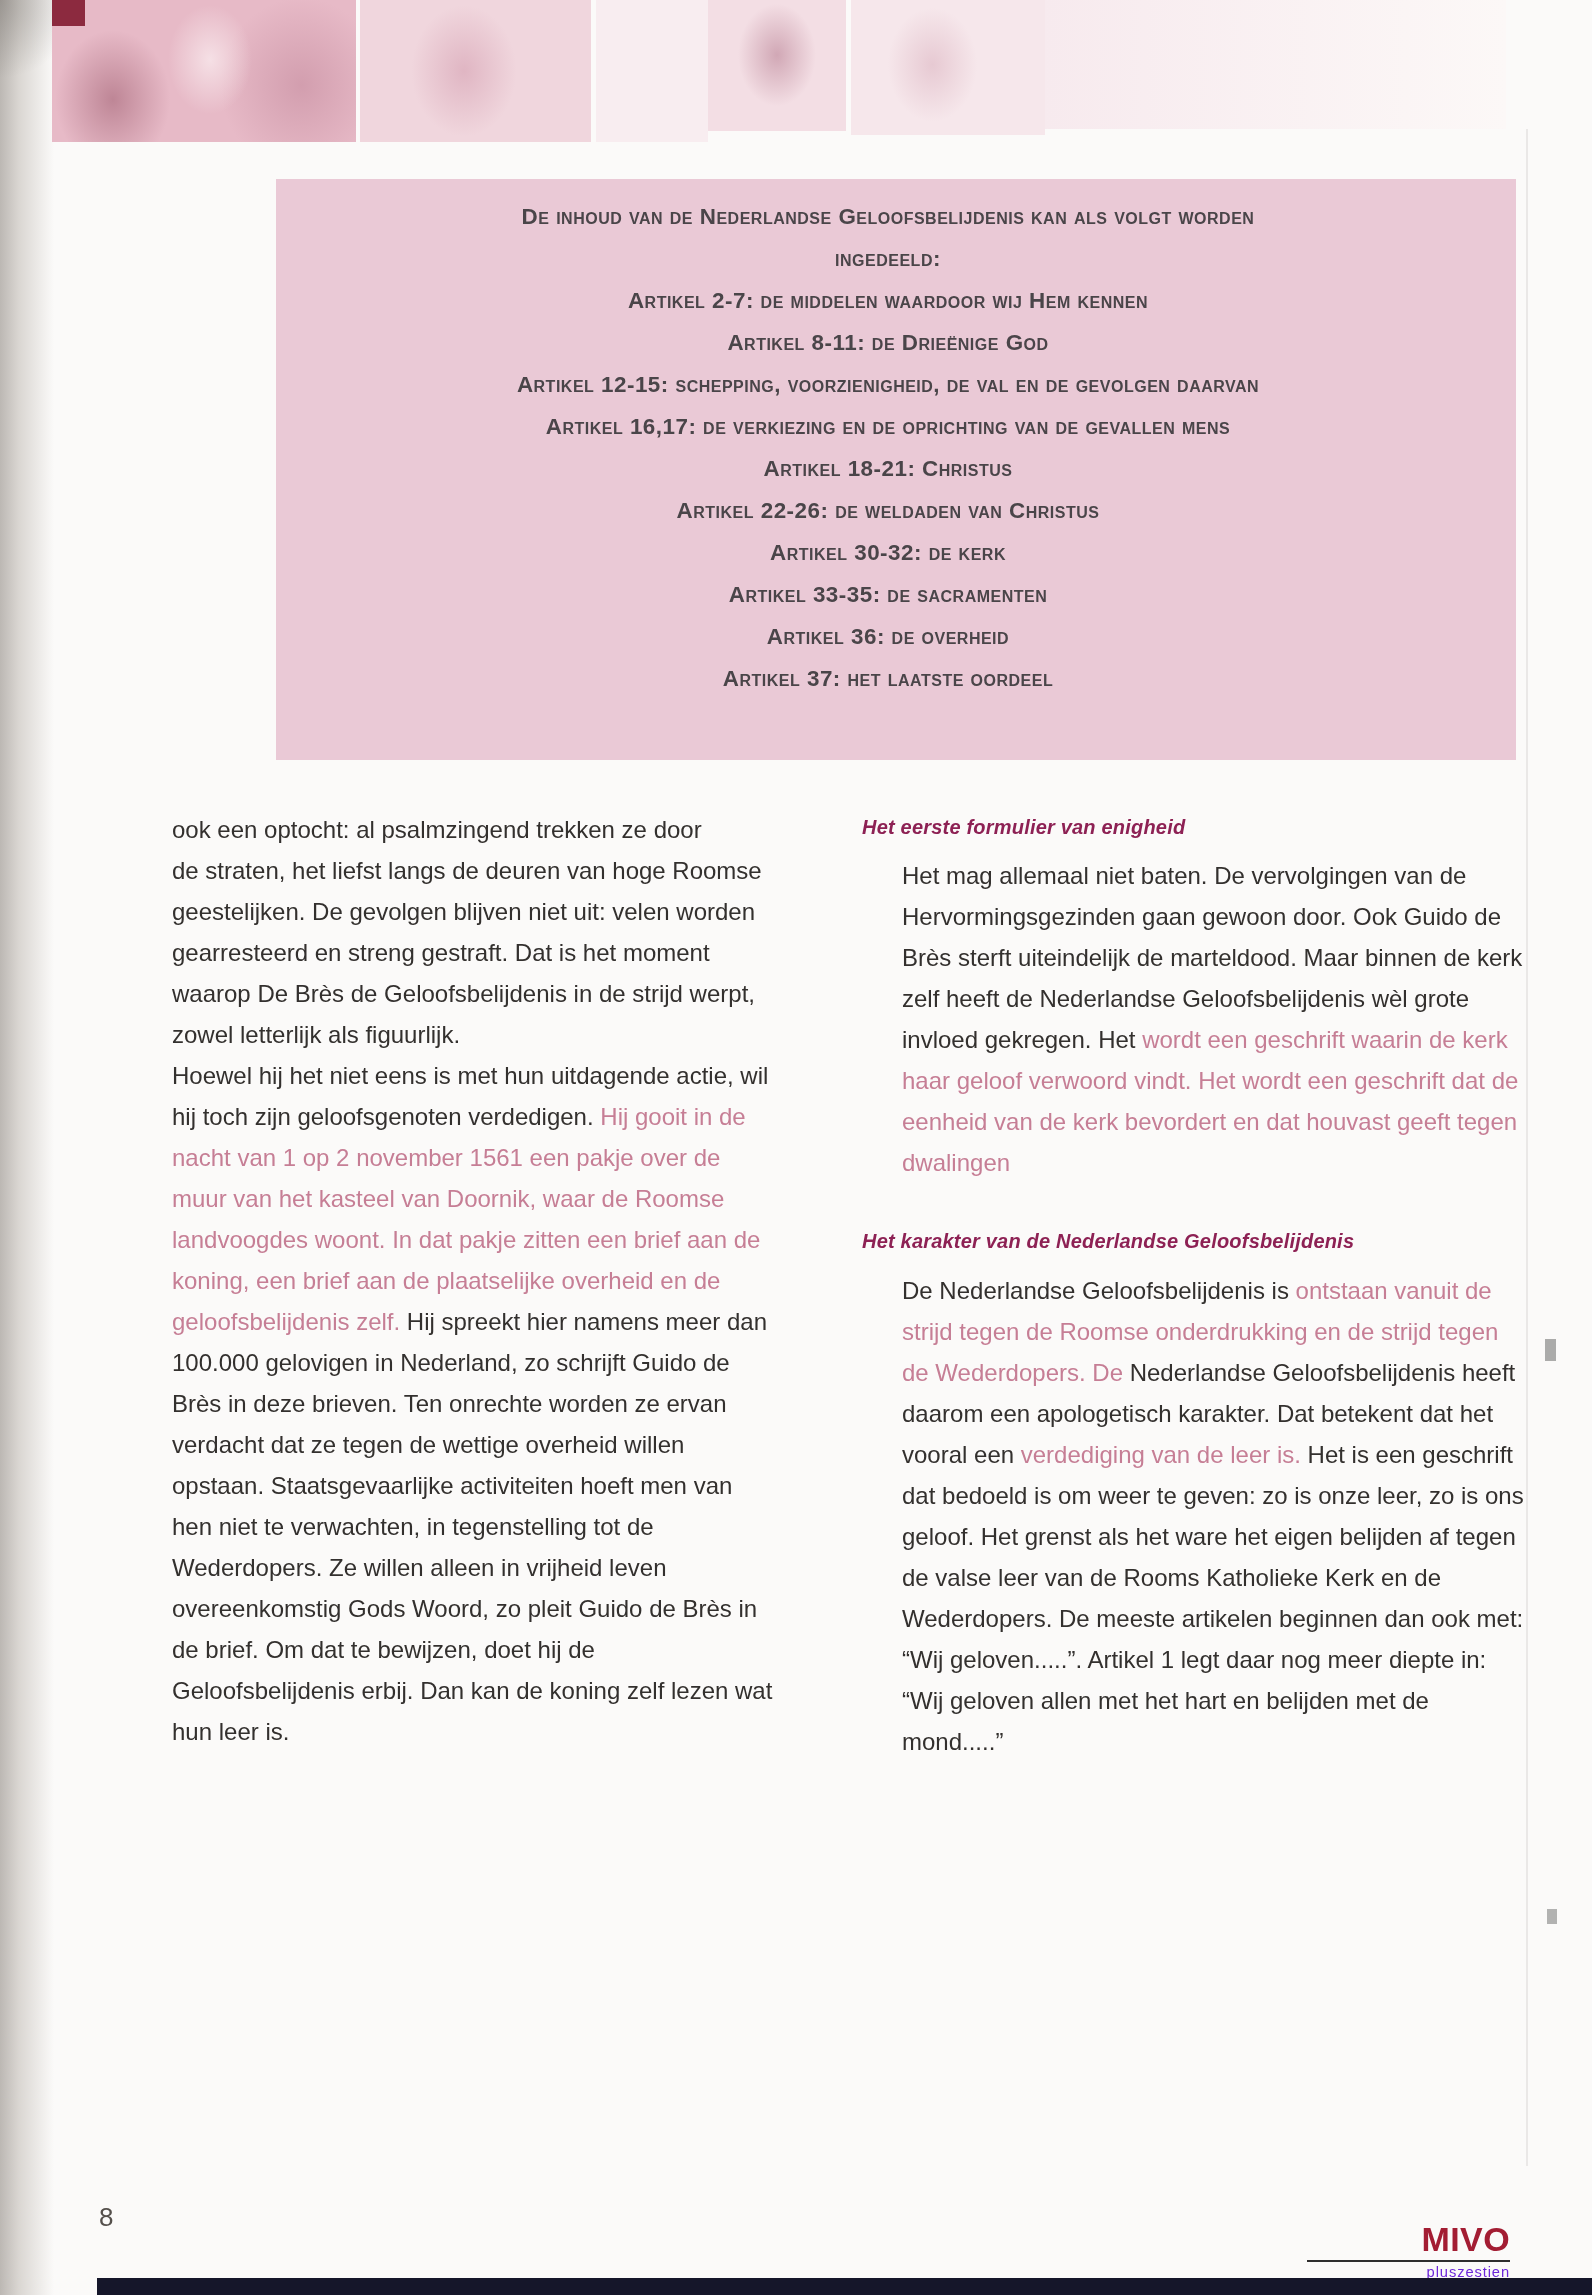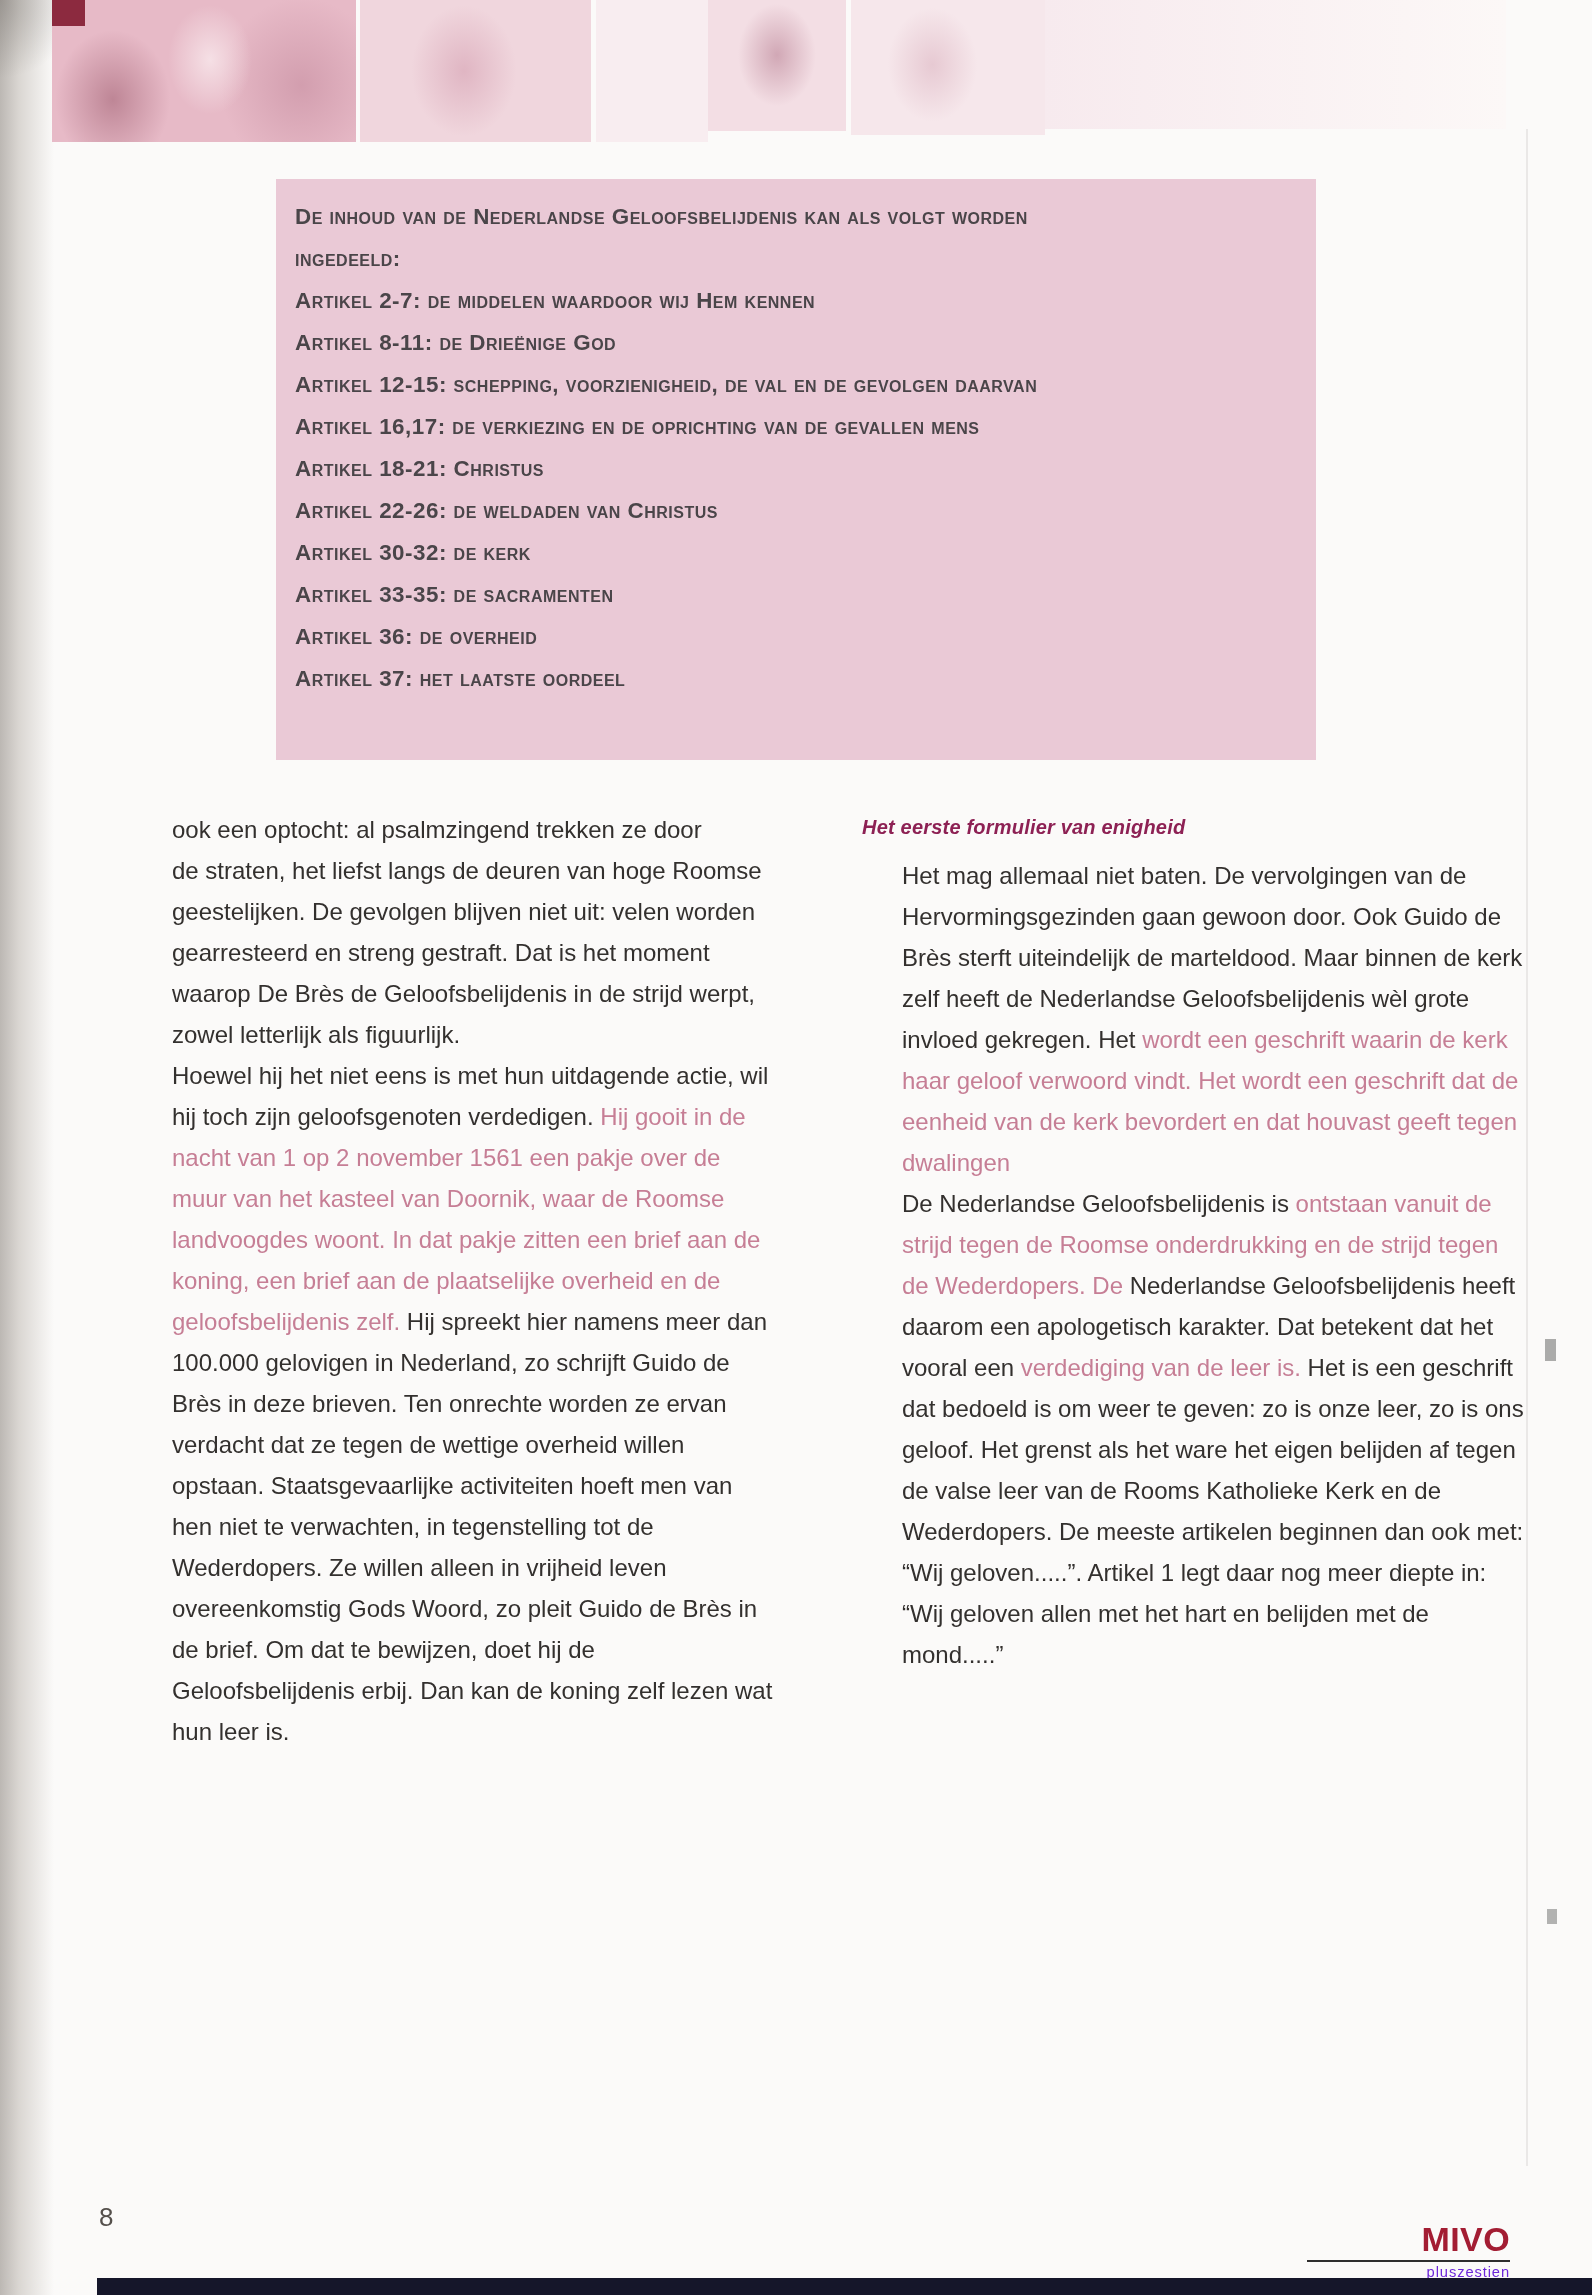--- a/index.html
+++ b/index.html
@@ -36,23 +36,24 @@
       radial-gradient(54px 71px at 50% 42%,rgba(203,158,173,.85),rgba(203,158,173,0) 72%),
       #f3dee4;}
   .p5{width:194px;margin-left:5.2px;height:135px;background:
       radial-gradient(62px 79px at 42% 48%,rgba(228,196,206,.85),rgba(228,196,206,0) 72%),
       #f6e7eb;}
   .p6{flex:1;height:129px;background:linear-gradient(to right,#f7eaee,#fcf8f7);}
   .corner-mark{position:absolute;left:52px;top:0;width:33px;height:26px;background:#8c2a3f;z-index:2;}
 
   
   .pink-box{
-    position:absolute;left:276px;top:179px;width:1040px;height:581px;
+    position:absolute;left:276px;top:179px;width:1240px;height:581px;
     box-sizing:border-box;padding:17.3px 35px 0 19px;
     background:var(--infobox-bg,#eac9d6);
+    text-align:center;
   }
   .infobox-line{
     font-variant:small-caps;
     font-weight:bold;
     font-size:22.4px;line-height:42px;
     letter-spacing:0.5px;
     color:#4a4549;
     white-space:pre-line;
   }
 
@@ -122,20 +123,21 @@
 
   <div class="columns">
     <div class="col-left">
       <p class="body-text"><span class="seg black">ook een optocht: al psalmzingend trekken ze door
 de straten, het liefst langs de deuren van hoge Roomse geestelijken. De gevolgen blijven niet uit: velen worden gearresteerd en streng gestraft. Dat is het moment waarop De Brès de Geloofsbelijdenis in de strijd werpt, zowel letterlijk als figuurlijk.
 Hoewel hij het niet eens is met hun uitdagende actie, wil hij toch zijn geloofsgenoten verdedigen. </span><span class="seg pink">Hij gooit in de nacht van 1 op 2 november 1561 een pakje over de muur van het kasteel van Doornik, waar de Roomse landvoogdes woont. In dat pakje zitten een brief aan de koning, een brief aan de plaatselijke overheid en de geloofsbelijdenis zelf. </span><span class="seg black">Hij spreekt hier namens meer dan 100.000 gelovigen in Nederland, zo schrijft Guido de Brès in deze brieven. Ten onrechte worden ze ervan verdacht dat ze tegen de wettige overheid willen opstaan. Staatsgevaarlijke activiteiten hoeft men van hen niet te verwachten, in tegenstelling tot de Wederdopers. Ze willen alleen in vrijheid leven overeenkomstig Gods Woord, zo pleit Guido de Brès in de brief. Om dat te bewijzen, doet hij de Geloofsbelijdenis erbij. Dan kan de koning zelf lezen wat hun leer is.</span></p>
     </div>
     <div class="col-right">
       <h2 class="heading">Het eerste formulier van enigheid</h2>
       <p class="body-text indent"><span class="seg black">Het mag allemaal niet baten. De vervolgingen van de Hervormingsgezinden gaan gewoon door. Ook Guido de Brès sterft uiteindelijk de marteldood. Maar binnen de kerk zelf heeft de Nederlandse Geloofsbelijdenis wèl grote invloed gekregen. Het </span><span class="seg pink">wordt een geschrift waarin de kerk haar geloof verwoord vindt. Het wordt een geschrift dat de eenheid van de kerk bevordert en dat houvast geeft tegen dwalingen</span></p>
+      <h2 class="heading second">Het karakter van de Nederlandse Geloofsbelijdenis</h2>
       <p class="body-text indent"><span class="seg black">De Nederlandse Geloofsbelijdenis is </span><span class="seg pink">ontstaan vanuit de strijd tegen de Roomse onderdrukking en de strijd tegen de Wederdopers. De </span><span class="seg black">Nederlandse Geloofsbelijdenis heeft daarom een apologetisch karakter. Dat betekent dat het vooral een </span><span class="seg pink">verdediging van de leer is. </span><span class="seg black">Het is een geschrift dat bedoeld is om weer te geven: zo is onze leer, zo is ons geloof. Het grenst als het ware het eigen belijden af tegen de valse leer van de Rooms Katholieke Kerk en de Wederdopers. De meeste artikelen beginnen dan ook met: “Wij geloven.....”. Artikel 1 legt daar nog meer diepte in: “Wij geloven allen met het hart en belijden met de mond.....”</span></p>
     </div>
   </div>
 
   <div class="page-number">8</div>
 
   <div class="brand">
     <div class="brand-name">MIVO</div>
     <div class="brand-rule"></div>
     <div class="brand-tagline">pluszestien</div>

